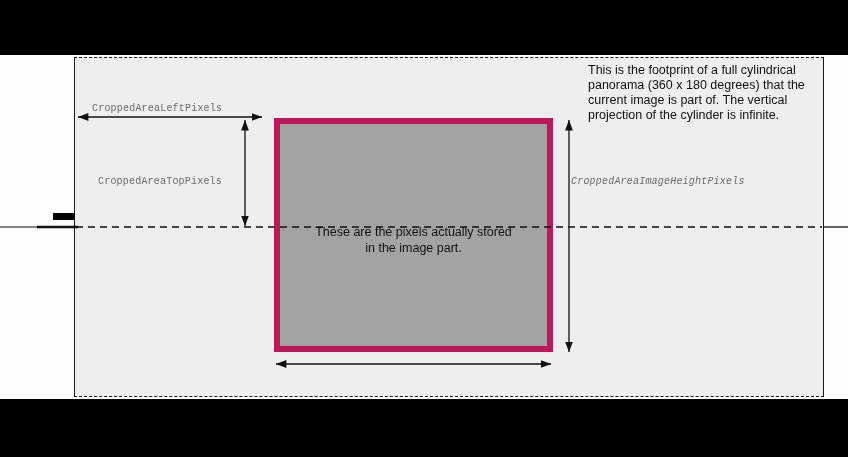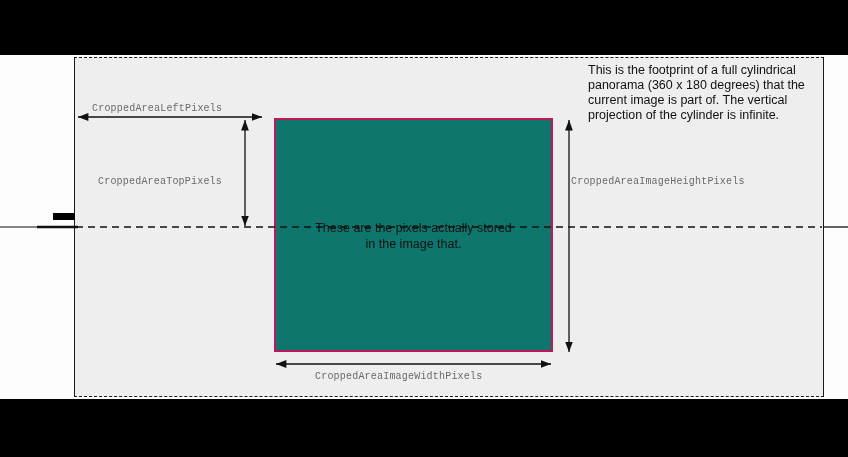--- a/index.html
+++ b/index.html
@@ -41,22 +41,22 @@
     box-sizing: border-box;
   }
 
   
   .stored-pixels-box {
     position: absolute;
     left: 274px;
     top: 118px;
     width: 279px;
     height: 234px;
-    background: #0f766e;
-    border: 2px solid #be185d;
+    background: #a3a3a3;
+    border: 6px solid #be185d;
     box-sizing: border-box;
   }
   .stored-pixels-label {
     position: absolute;
     left: 0;
     right: 0;
     top: 100px;
     text-align: center;
     font-size: 12.5px;
     color: #111111;
@@ -78,21 +78,21 @@
   .dim-label {
     position: absolute;
     font-family: "Liberation Mono", "DejaVu Sans Mono", monospace;
     font-size: 10px;
     color: #6a6a6a;
     white-space: nowrap;
     letter-spacing: 0.2px;
   }
   .lbl-left       { left: 92px;  top: 103px; }
   .lbl-top        { left: 98px;  top: 176px; }
-  .lbl-height     { left: 571px; top: 176px; }
+  .lbl-height     { left: 571px; top: 176px; font-style: italic; }
   .lbl-width      { left: 315px; top: 371px; }
 
   
   .overlay {
     position: absolute;
     left: 0; top: 0;
     width: 848px; height: 457px;
     pointer-events: none;
   }
 
@@ -121,30 +121,29 @@
 
 <div id="canvas">
 
   <div class="page-band"></div>
 
   <div class="panorama-footprint"></div>
 
   <div class="stored-pixels-box">
     <div class="stored-pixels-label">
       <span>These are the pixels actually stored</span><br>
-      <span>in the image that.</span>
+      <span>in the image part.</span>
     </div>
   </div>
 
   <div class="footprint-note">This is the footprint of a full cylindrical panorama (360 x 180 degrees) that the current image is part of.  The vertical projection of the cylinder is infinite.</div>
 
   <div class="dim-label lbl-left">CroppedAreaLeftPixels</div>
   <div class="dim-label lbl-top">CroppedAreaTopPixels</div>
   <div class="dim-label lbl-height">CroppedAreaImageHeightPixels</div>
-  <div class="dim-label lbl-width">CroppedAreaImageWidthPixels</div>
 
   <svg class="overlay" viewBox="0 0 848 457">
     <defs>
       <marker id="arrHead" markerWidth="9" markerHeight="9" refX="8" refY="3" orient="auto" markerUnits="strokeWidth">
         <path d="M0,0 L8,3 L0,6 z" fill="#111111"></path>
       </marker>
       <marker id="arrTail" markerWidth="9" markerHeight="9" refX="0" refY="3" orient="auto" markerUnits="strokeWidth">
         <path d="M8,0 L0,3 L8,6 z" fill="#111111"></path>
       </marker>
     </defs>

